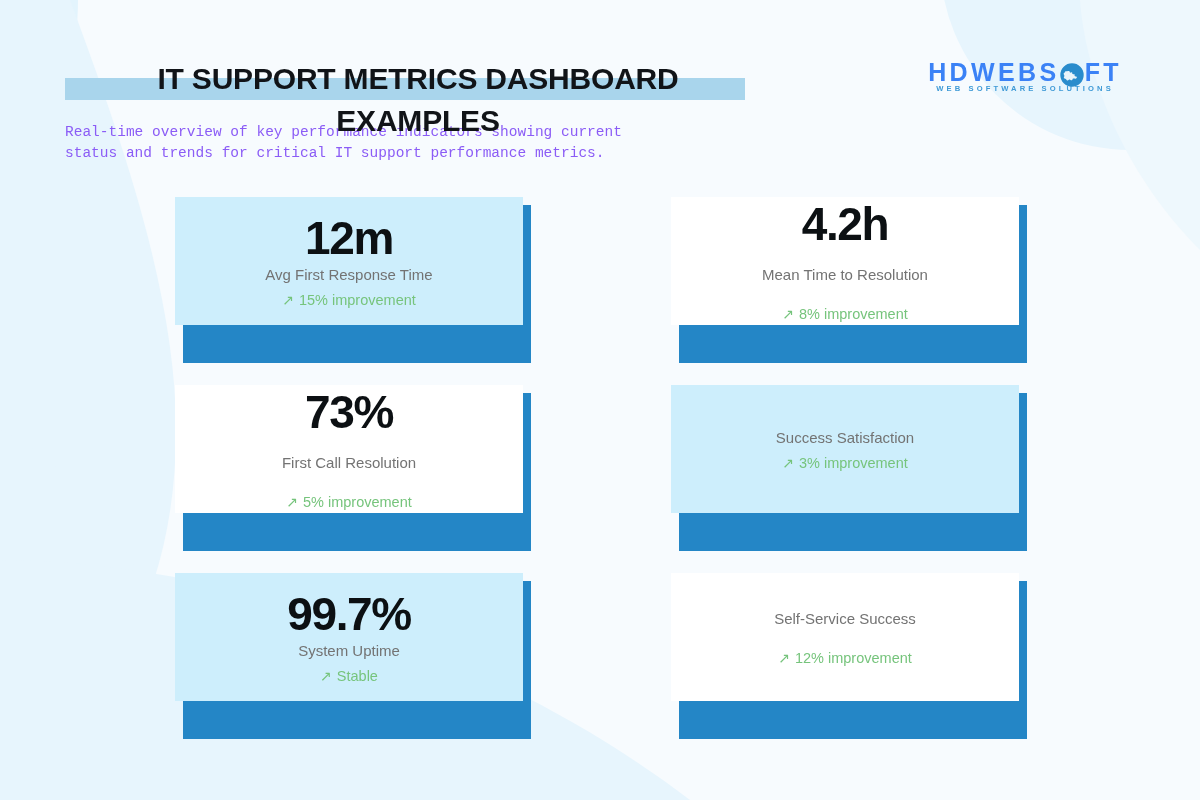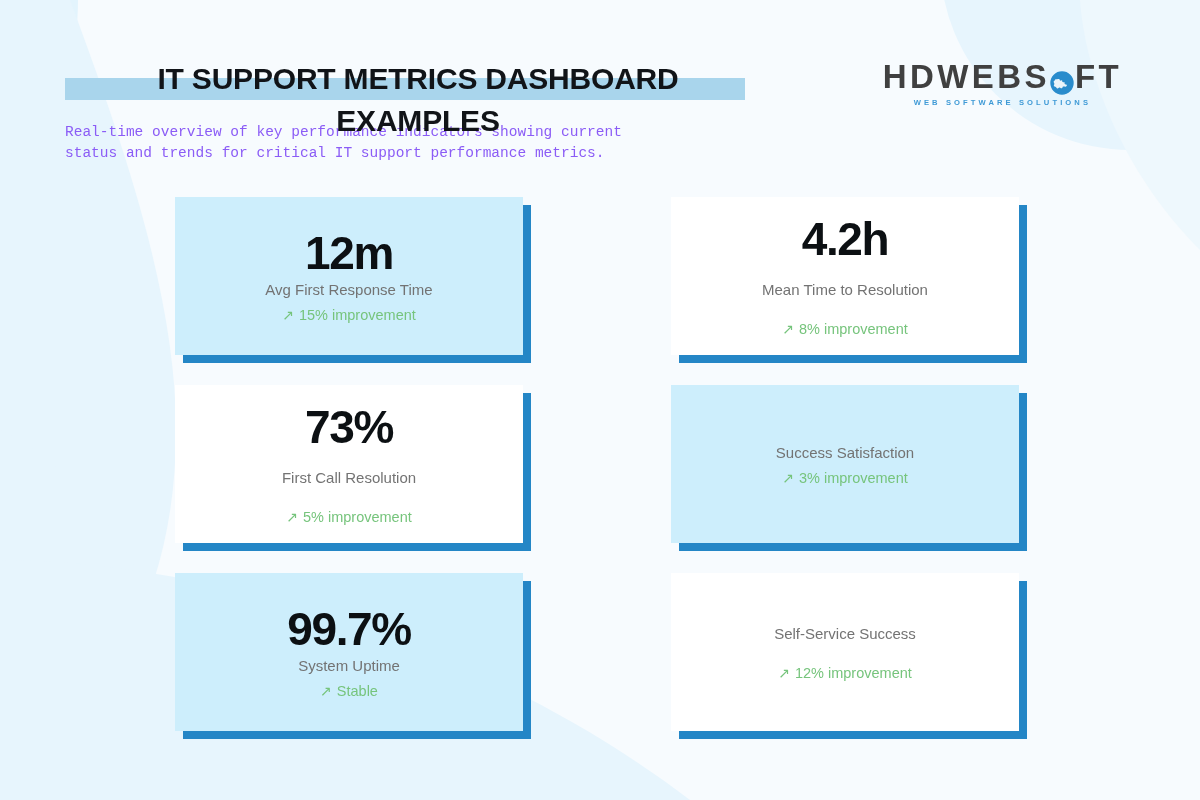--- a/index.html
+++ b/index.html
@@ -77,40 +77,39 @@
 
   
   .logo {
     position: absolute;
     right: 78px;
     top: 60px;
     text-align: center;
     line-height: 1;
   }
   .logo-wordmark {
-    font-size: 33px;
+    font-size: 25px;
     font-weight: bold;
     letter-spacing: 3.4px;
-    color: #404040;
+    color: #3b82f6;
     font-family: "Liberation Sans", sans-serif;
     display: flex;
     align-items: center;
     justify-content: flex-start;
     white-space: nowrap;
   }
   .logo-globe {
     display: inline-block;
     width: 24px;
     height: 24px;
     margin: 0 1px 0 0;
     position: relative;
     top: 2px;
   }
   .logo-tagline {
-    margin-top: 6px;
     font-size: 7.6px;
     font-weight: bold;
     letter-spacing: 3.1px;
     color: #3f9ad6;
     font-family: "Liberation Sans", sans-serif;
     white-space: nowrap;
   }
 
   
   .cards {
@@ -134,21 +133,21 @@
     top: 8px;
     width: 348px;
     height: 158px;
     background: #2486c6;
   }
   .card {
     position: absolute;
     left: 0;
     top: 0;
     width: 348px;
-    height: 158px;
+    height: 128px;
     box-sizing: border-box;
     display: flex;
     flex-direction: column;
     align-items: center;
     justify-content: center;
     padding: 0 14px;
   }
   .card.tint  { background: #cdeefc; }
   .card.plain { background: #ffffff; gap: 14px; }
 

